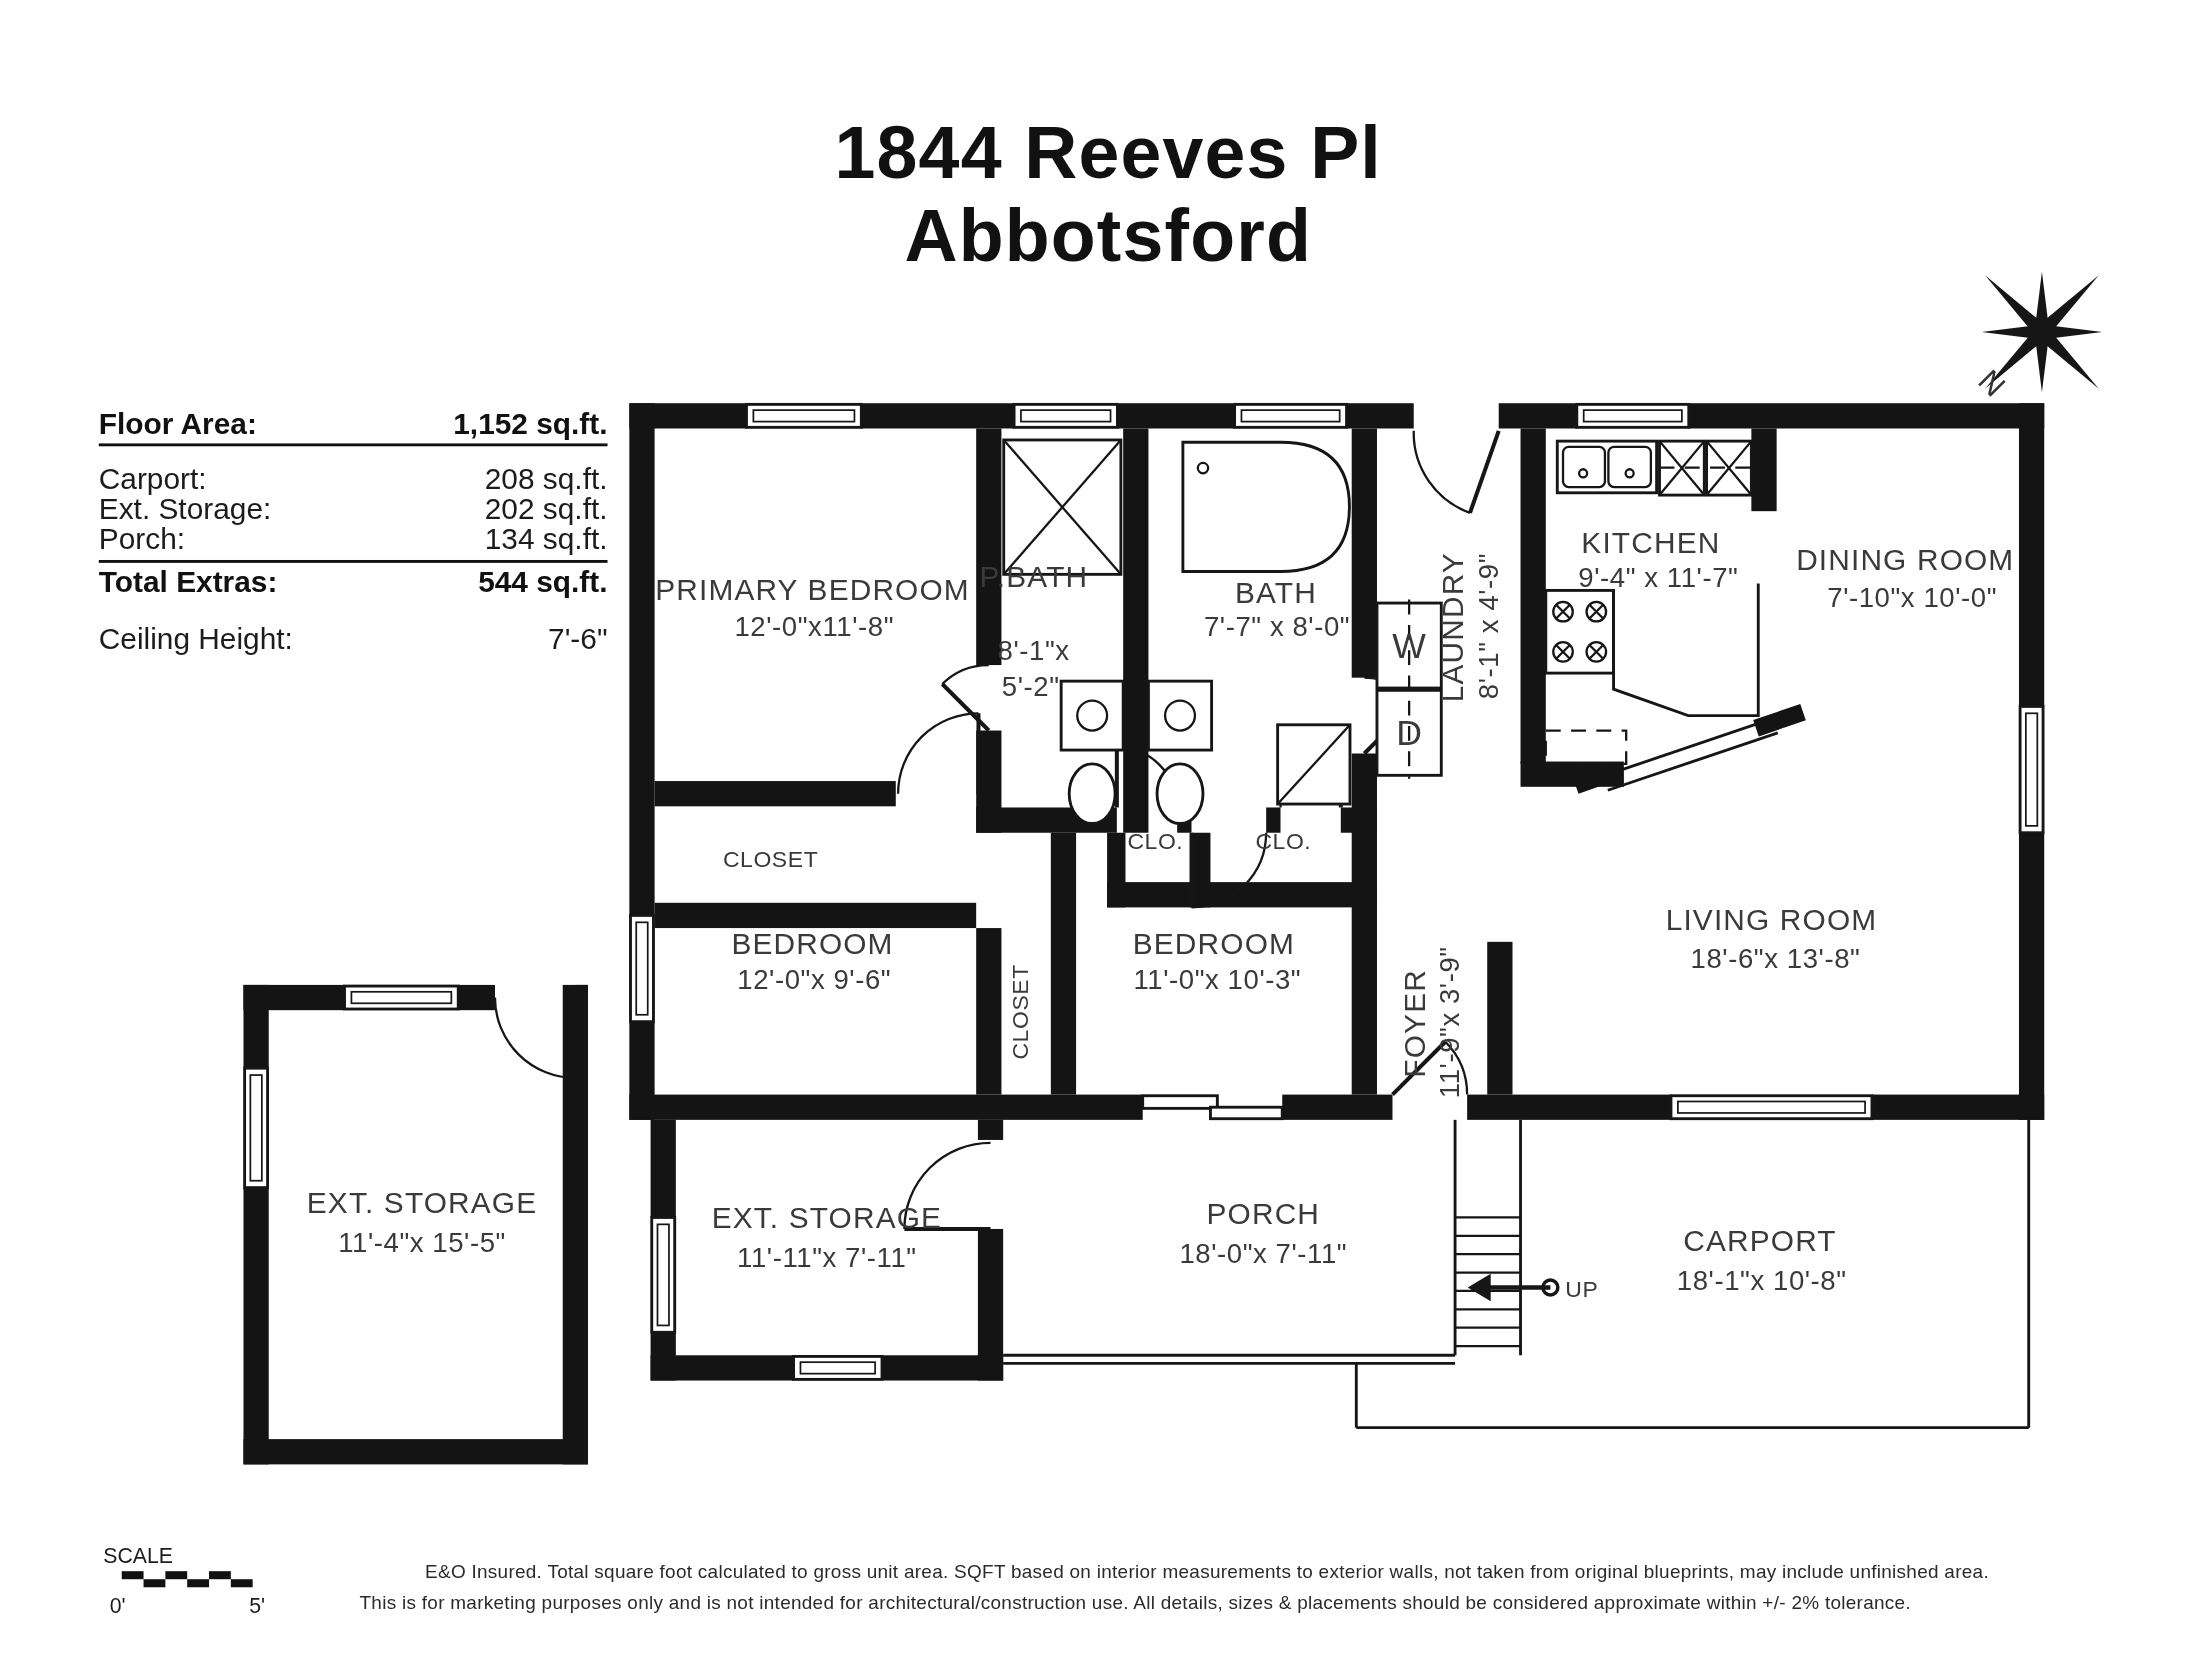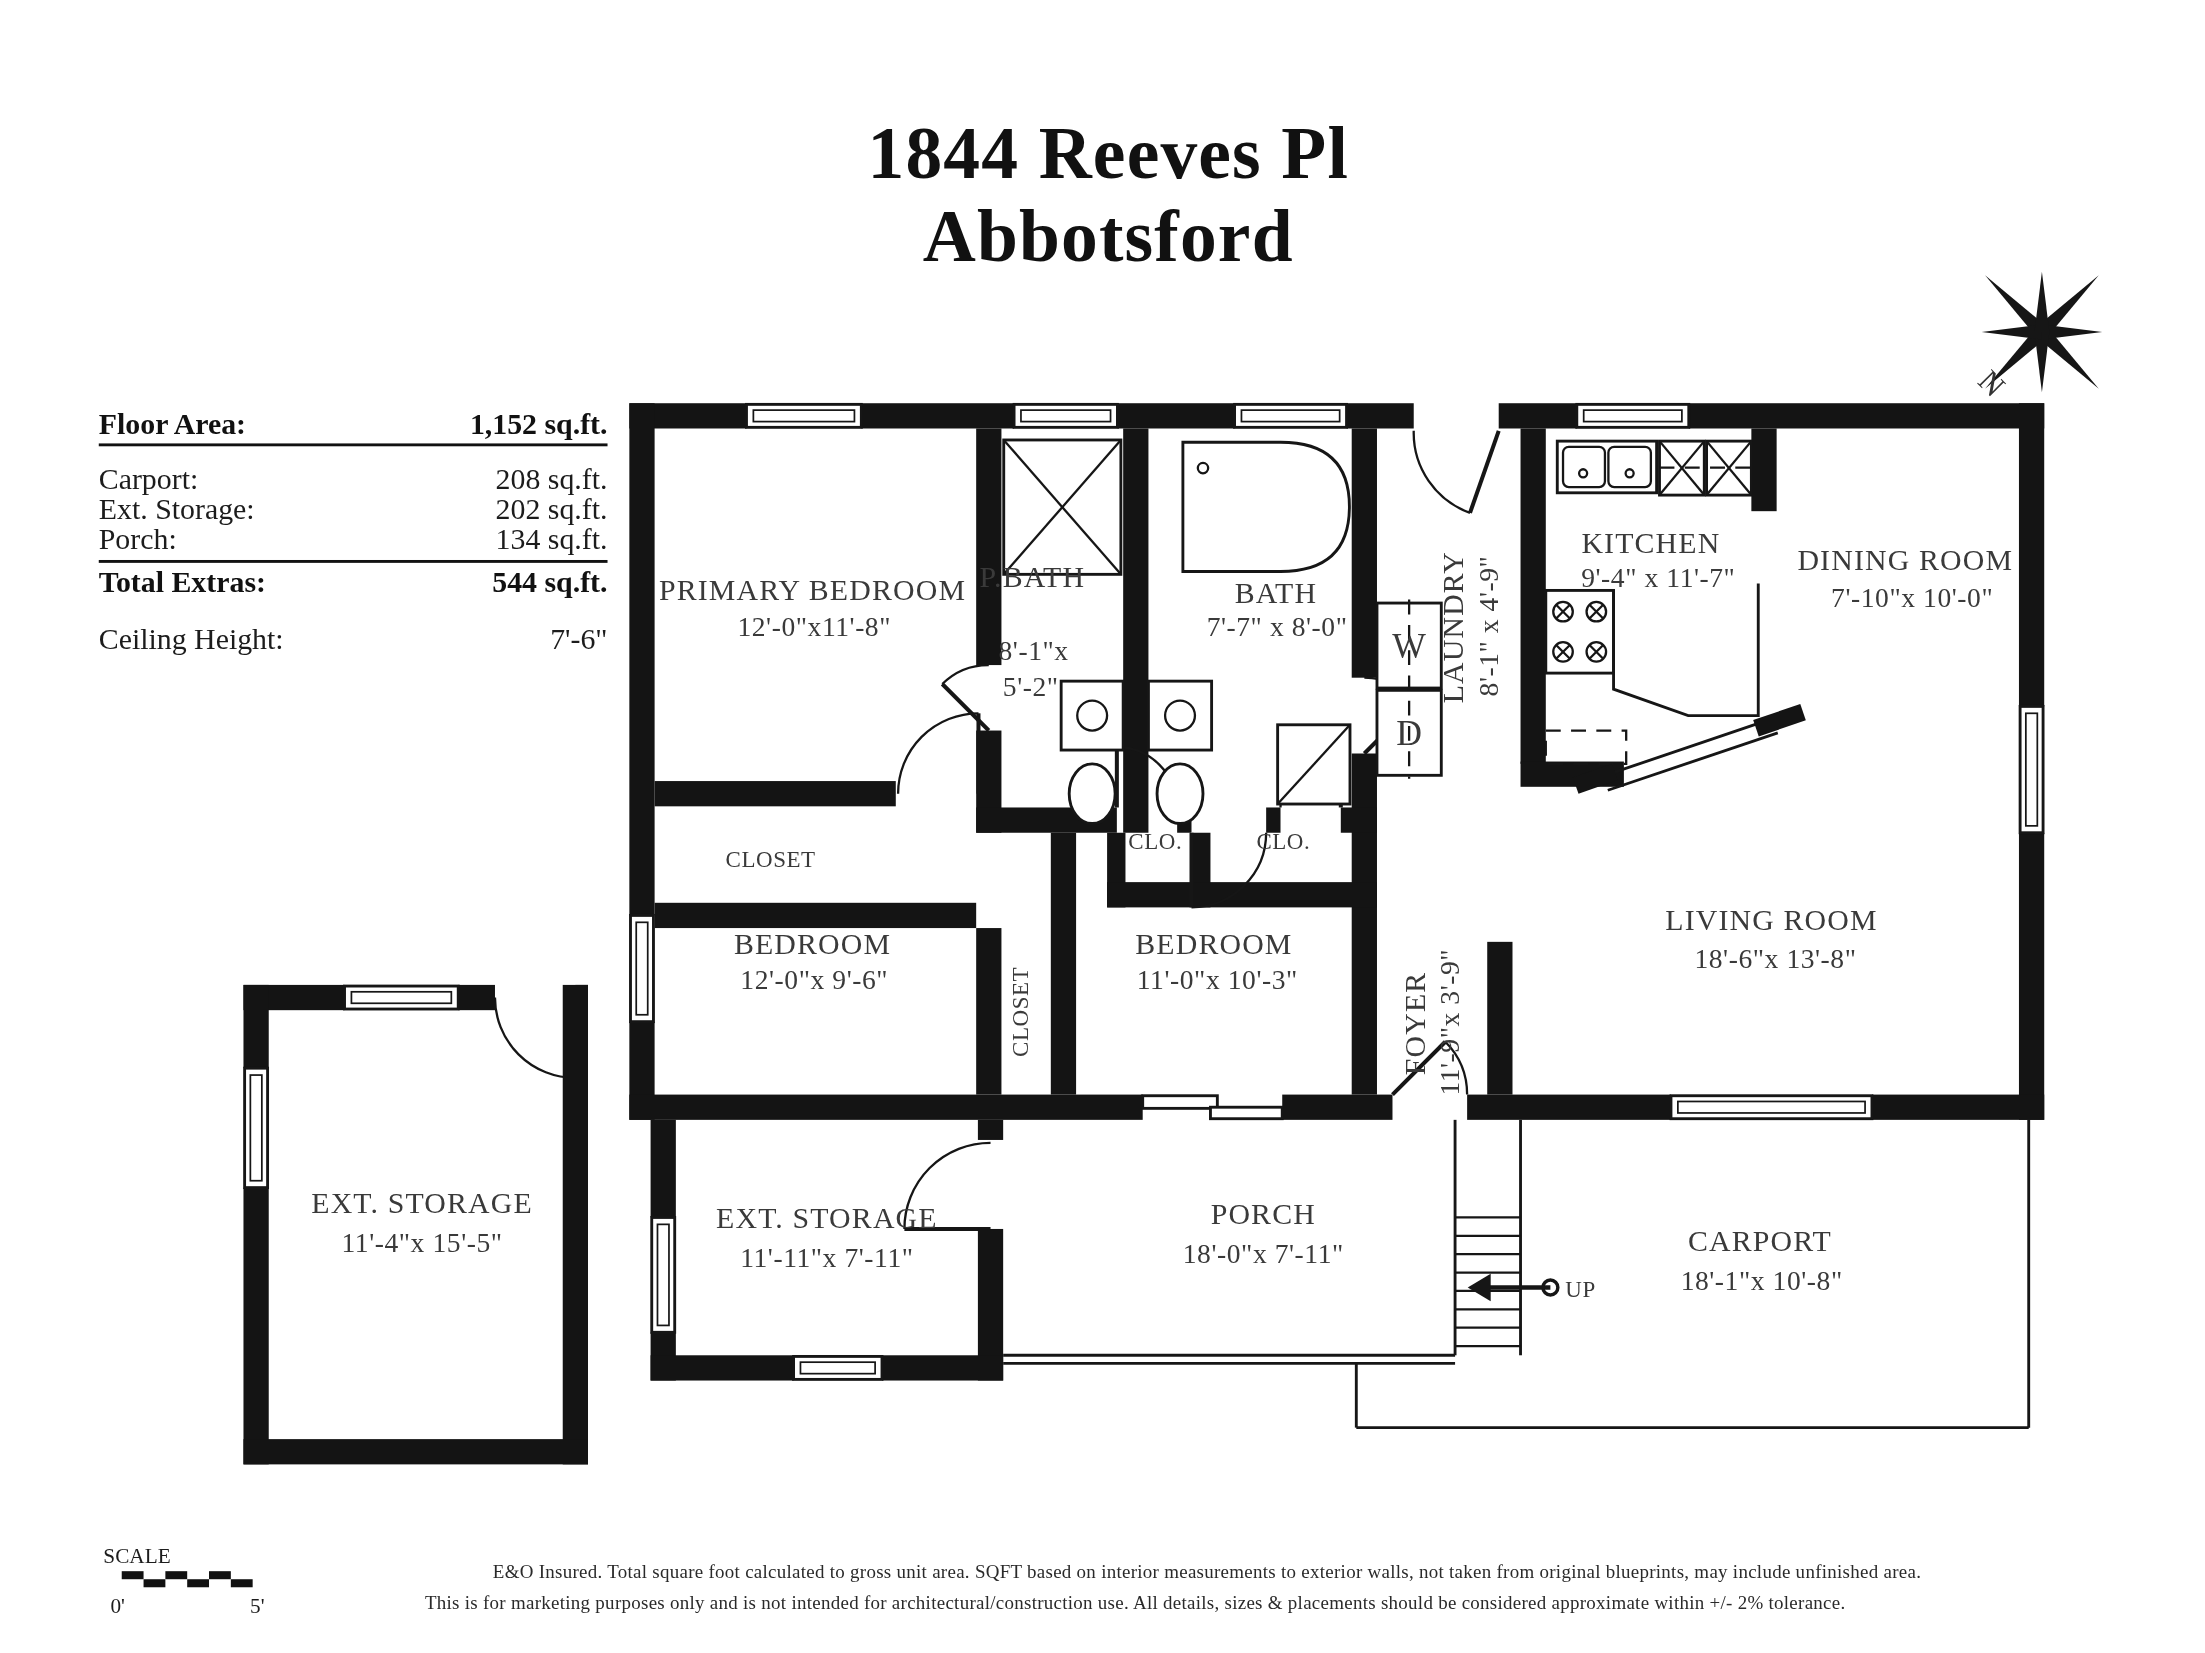--- a/index.html
+++ b/index.html
@@ -1,17 +1,17 @@
 <!DOCTYPE html>
 <html style="font-size:9.2px"><head>
 <meta charset="utf-8">
 <style>
   html,body{margin:0;padding:0;background:#ffffff;}
   .page{position:relative;width:2205px;height:1654px;background:#ffffff;overflow:hidden;
-        font-family:Liberation Serif, serif;}
+        font-family:Liberation Sans, sans-serif;}
   svg{position:absolute;inset:0;display:block;}
   svg text{fill:#333333;}
   .wall{fill:#141414;}
   .thin{stroke:#161616;stroke-width:5;fill:none;}
   .thin4{stroke:#161616;stroke-width:4;fill:none;}
   .dash{stroke:#161616;stroke-width:4;fill:none;stroke-dasharray:26 18;}
   .winbox{fill:#ffffff;stroke:#161616;stroke-width:5;}
   .wininner{fill:none;stroke:#161616;stroke-width:3;}
   .fixture{fill:#ffffff;stroke:#161616;stroke-width:5;}
   .arc{stroke:#161616;stroke-width:4;fill:none;}

